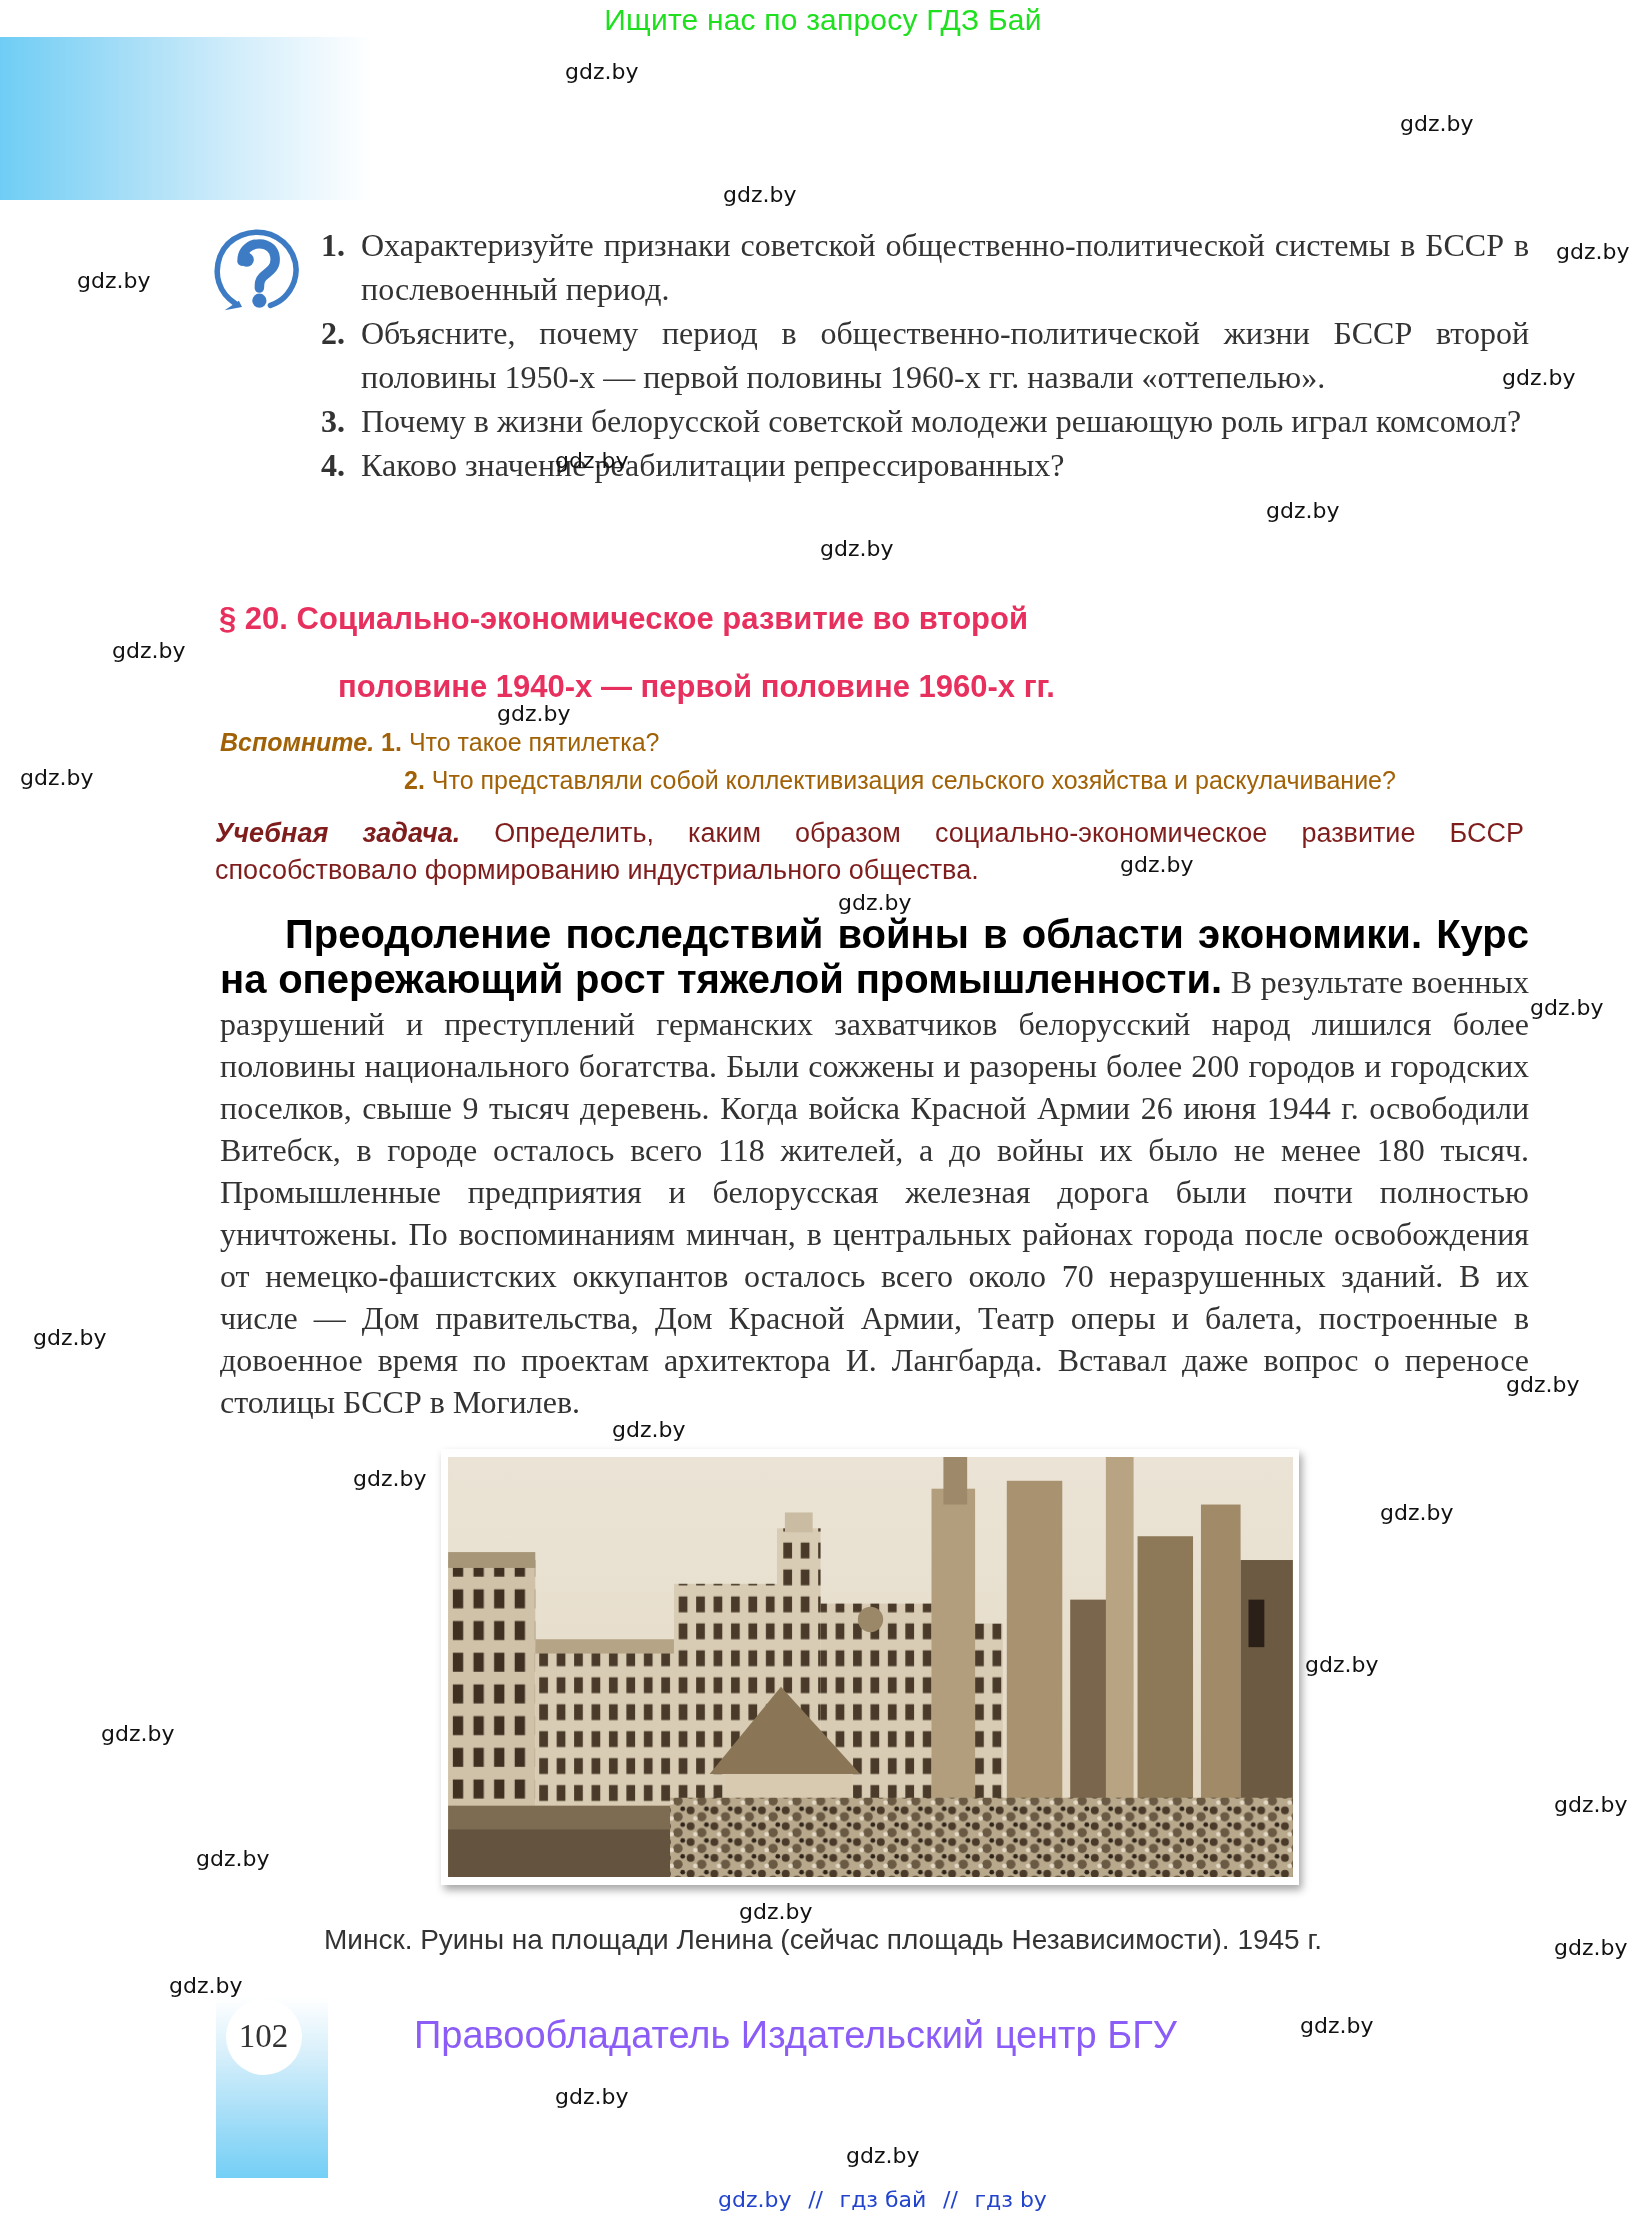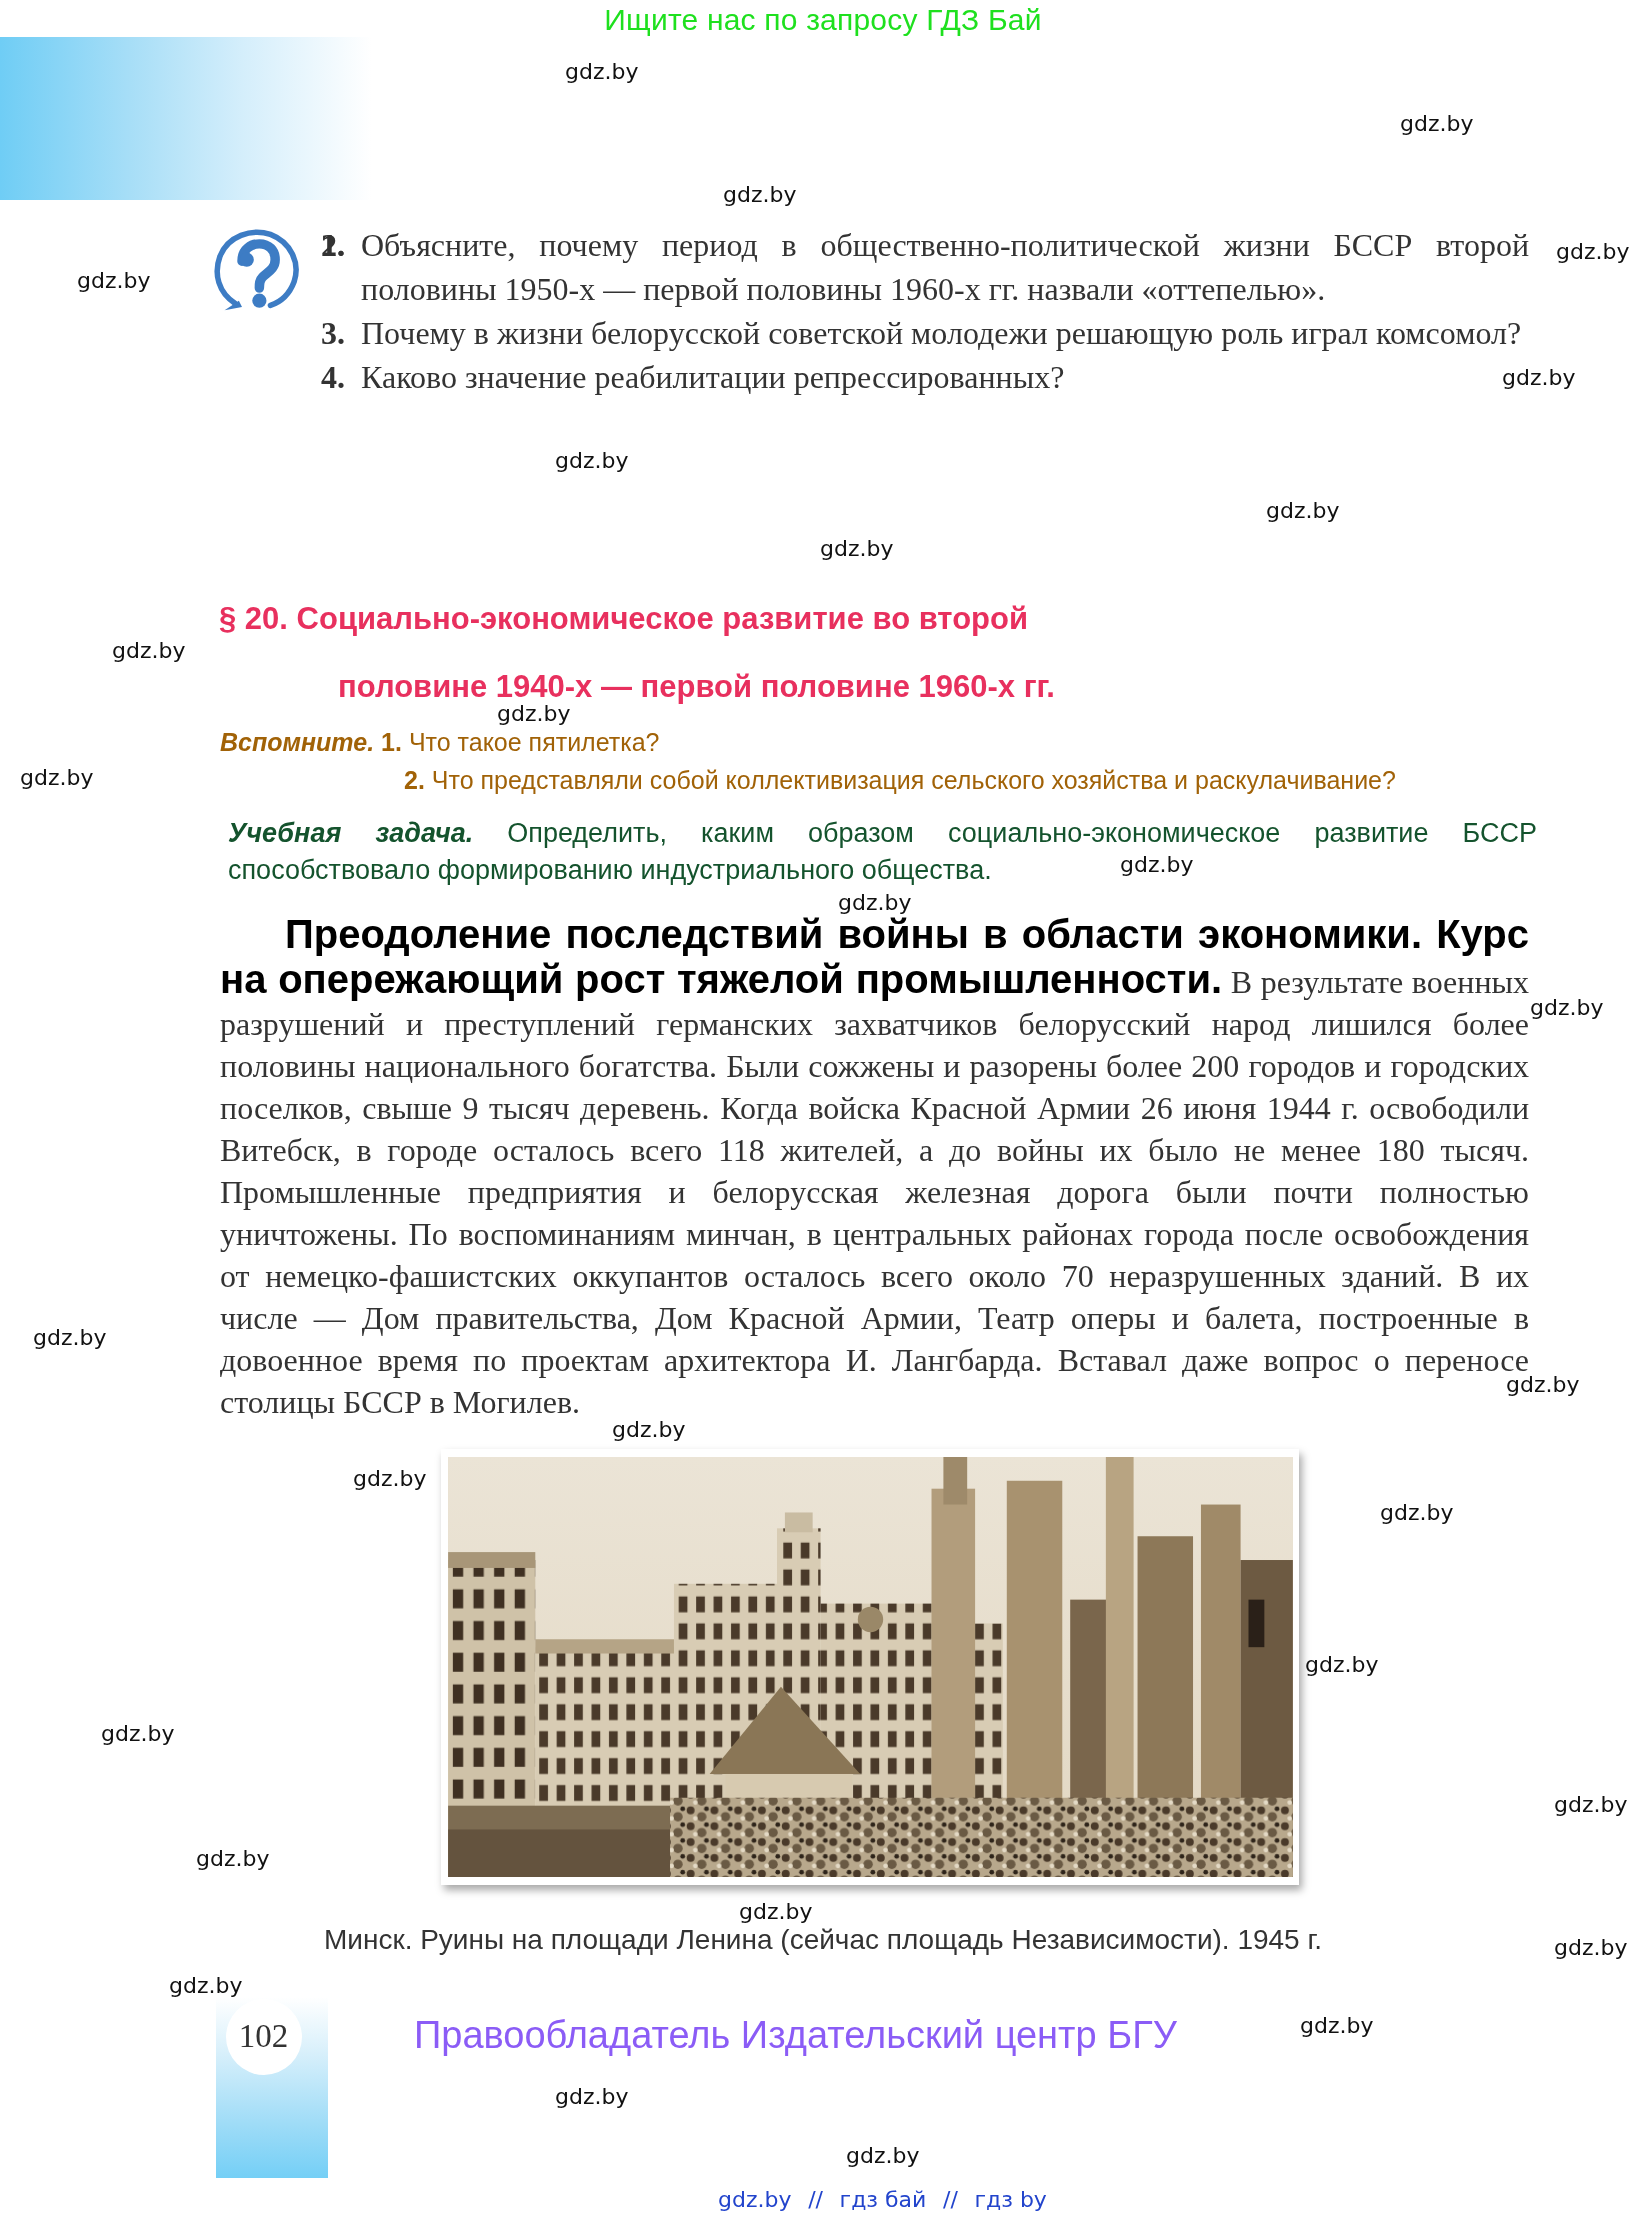--- a/index.html
+++ b/index.html
@@ -11,21 +11,21 @@
   .q-icon { left:212px; top:228px; width:90px; height:87px; }
   .questions { left:321px; top:223px; width:1208px; font-size:32px; line-height:44px; color:#333333; }
   .q-item { position:relative; padding-left:40px; text-align:justify; text-align-last:left; }
   .q-num { position:absolute; left:0; top:0; font-weight:bold; }
   .section-head { left:219px; top:585px; width:1347px; font-family:"Liberation Sans", sans-serif; font-weight:bold; font-size:31px; line-height:68px; color:#e8305e; }
   .section-head .l2 { padding-left:119px; display:block; }
   .recall { left:220px; top:723px; width:1347px; font-family:"Liberation Sans", sans-serif; font-size:25px; line-height:38px; color:#a16207; }
   .recall .lbl { font-weight:bold; font-style:italic; }
   .recall .n { font-weight:bold; }
   .recall .l2 { padding-left:184px; display:block; }
-  .task { left:228px; top:815px; width:1309px; font-family:"Liberation Sans", sans-serif; font-size:27px; line-height:37px; color:#14532d; text-align:justify; text-align-last:left; }
+  .task { left:215px; top:815px; width:1309px; font-family:"Liberation Sans", sans-serif; font-size:27px; line-height:37px; color:#7f1d1d; text-align:justify; text-align-last:left; }
   .task .lbl { font-weight:bold; font-style:italic; }
   .body-text { left:220px; top:913px; width:1309px; font-size:32px; line-height:42px; color:#333333; text-align:justify; text-indent:65px; }
   .body-text .sub { font-family:"Liberation Sans", sans-serif; font-weight:bold; color:#000000; font-size:40px; }
   .photo-frame { left:441px; top:1449px; width:858px; height:436px; background:#ffffff; box-shadow:3.2px 4.8px 8px rgba(0,0,0,0.35); }
   .photo { position:absolute; left:7.1px; top:8px; width:845px; height:420px; overflow:hidden; background:#e6ddcc; }
   .caption { left:0; width:1646px; top:1924px; text-align:center; box-sizing:border-box; font-family:"Liberation Sans", sans-serif; font-size:28px; color:#333333; }
   .page-bar { left:216px; top:1997px; width:112px; height:181px; background:linear-gradient(to bottom, #ffffff 0%, #d9f0fb 30%, #9fdcf7 70%, #74cff6 100%); }
   .page-circle { position:absolute; left:9.5px; top:1.6px; width:76px; height:76px; border-radius:50%; background:#ffffff; display:flex; align-items:center; justify-content:center; font-family:"Liberation Serif", serif; font-size:33px; color:#333333; }
   .copyright { left:414px; top:2014px; font-family:"Liberation Sans", sans-serif; font-size:38px; color:#8b5cf6; white-space:nowrap; }
   .footer-links { left:0; width:1646px; top:2187px; text-align:center; padding-left:119px; box-sizing:border-box; font-family:"DejaVu Sans", sans-serif; font-size:22px; color:#2244cc; }
@@ -44,20 +44,21 @@
     <path d="M34 92 L16 104 L38 100 Z" fill="#3d7cc4"></path>
     <path d="M38 42 C38 26 50 20 60 20 C72 20 80 28 80 40 C80 52 70 56 64 62 C60 66 60 70 60 76" fill="none" stroke="#3d7cc4" stroke-width="12" stroke-linecap="round"></path>
     <circle cx="44" cy="40" r="9" fill="#3d7cc4"></circle>
     <circle cx="60" cy="92" r="9" fill="#3d7cc4"></circle>
   </svg>
 </div>
 
 <div class="abs questions">
   <div class="q-item">
     <span class="q-num">1.</span>
+    <span>Охарактеризуйте признаки советской общественно-политической системы в БССР в послевоенный период.</span>
   </div>
   <div class="q-item">
     <span class="q-num">2.</span>
     <span>Объясните, почему период в общественно-политической жизни БССР второй половины 1950-х — первой половины 1960-х гг. назвали «оттепелью».</span>
   </div>
   <div class="q-item">
     <span class="q-num">3.</span>
     <span>Почему в жизни белорусской советской молодежи решающую роль играл комсомол?</span>
   </div>
   <div class="q-item">

